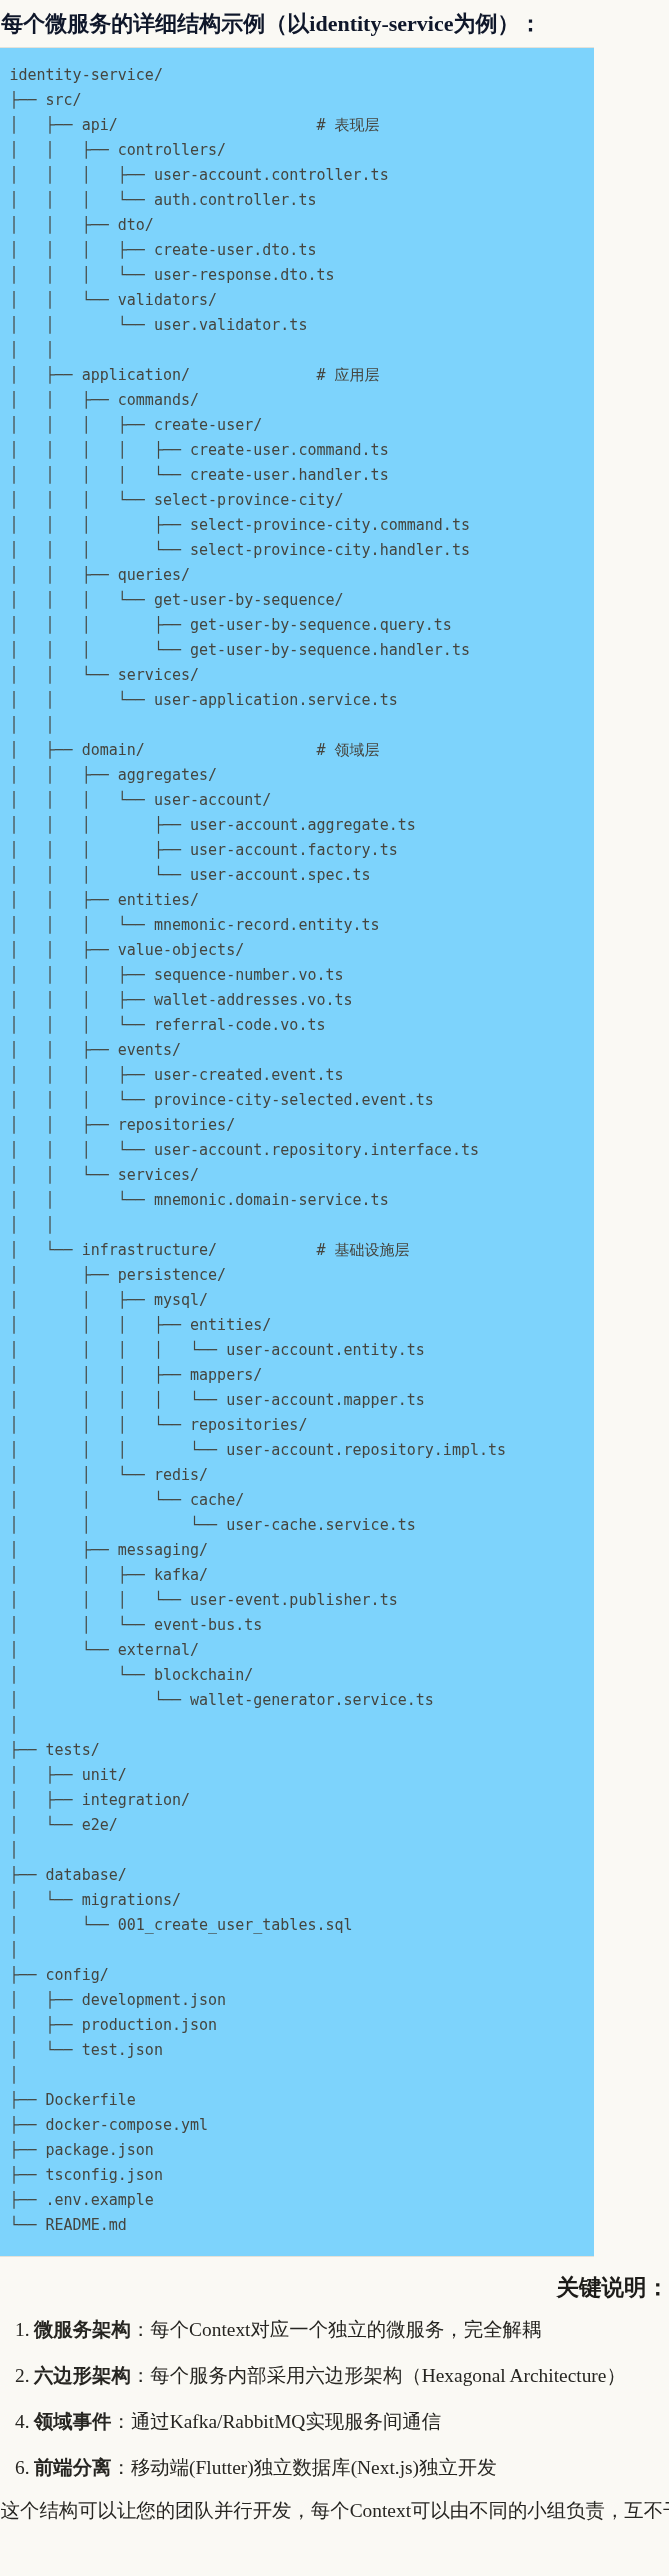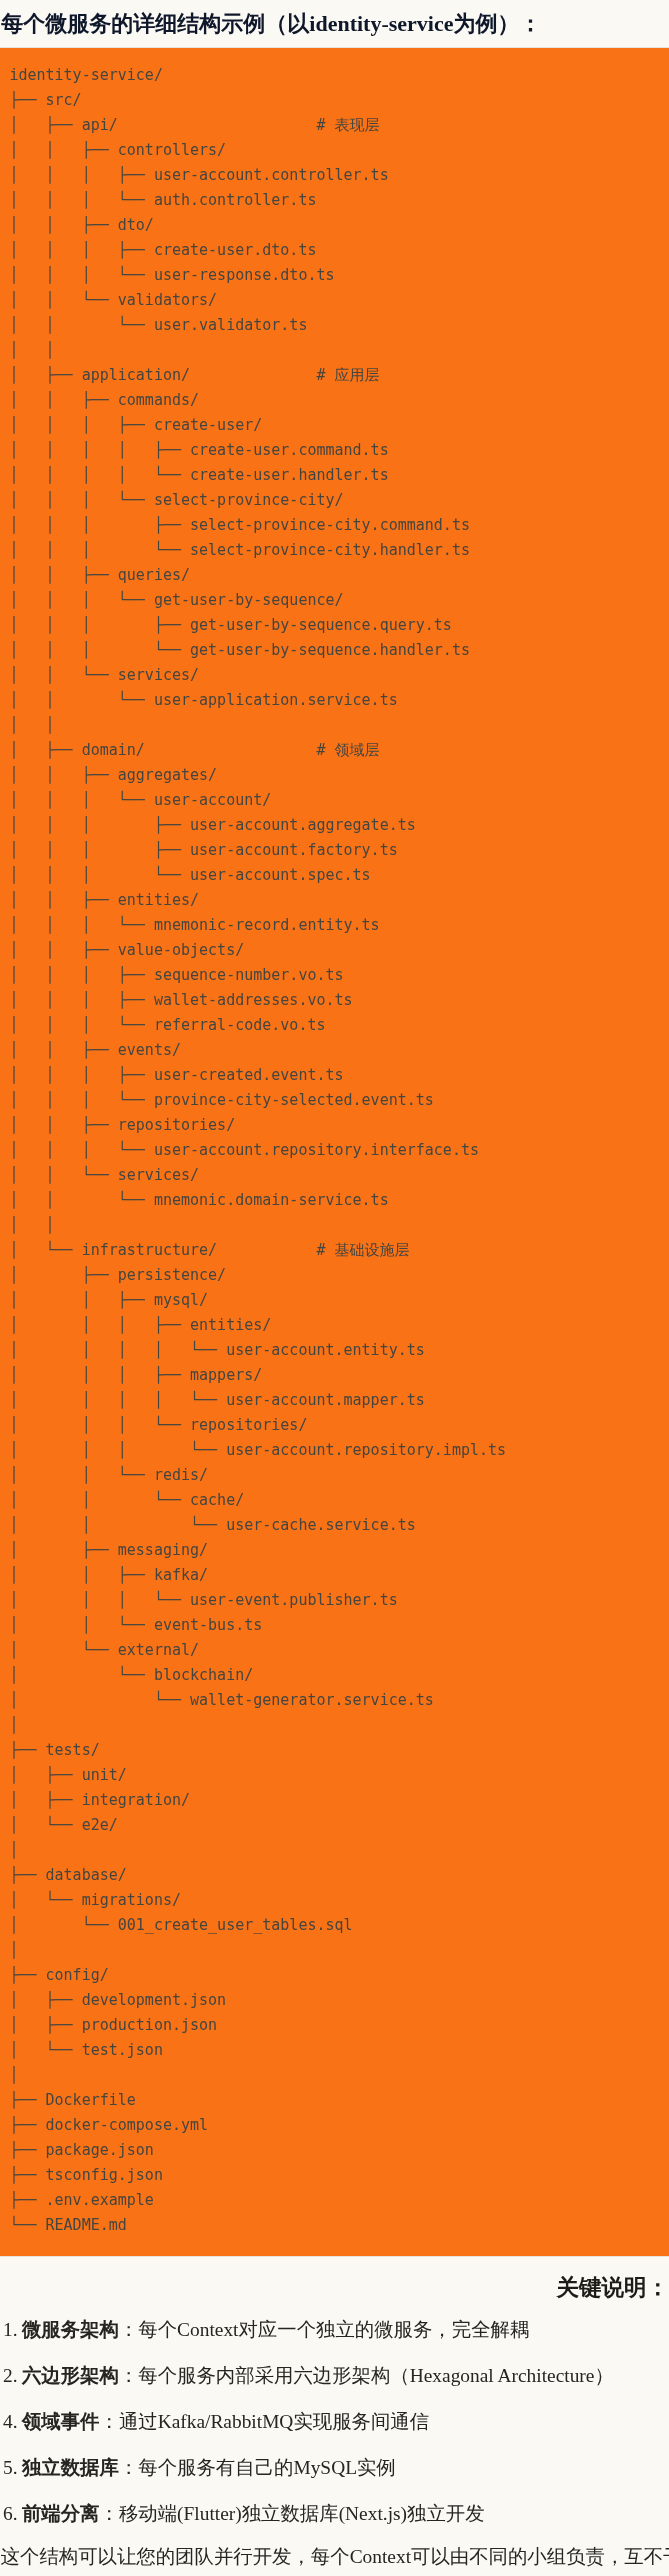--- a/index.html
+++ b/index.html
@@ -16,46 +16,46 @@
   }
   .page-title {
     margin: 8.8px 0 0 1.3px;
     font-size: 22px;
     line-height: 1.32;
     font-weight: 700;
     color: #0f172a;
   }
   .code-block {
     margin-top: 9.4px;
-    background: #f97316;
+    background: #7dd3fc;
     border-top: 1.3px solid #e4e2d9;
     border-bottom: 1.3px solid #e4e2d9;
     padding: 15px 10px 17.5px 9.4px;
     box-sizing: border-box;
-    width: 669px;
+    width: 594px;
   }
   .file-tree {
     margin: 0;
     font-family: "DejaVu Sans Mono", monospace;
     font-size: 15px;
     line-height: 25px;
     color: #45453f;
     white-space: pre;
   }
   .notes-heading {
     margin: 16.3px 0 0 1.3px;
     font-size: 22.5px;
     line-height: 30px;
     font-weight: 700;
     color: #1d1c19;
     text-align: right;
   }
   .notes-list {
     margin: 0;
-    padding: 0 0 0 3px;
+    padding: 0 0 0 15px;
     list-style: none;
   }
   .note-item {
     margin-top: 16px;
     font-size: 19.4px;
     line-height: 30px;
     white-space: nowrap;
     overflow: hidden;
   }
   .note-item:first-child {
@@ -171,20 +171,19 @@
 ├── .env.example
 └── README.md</pre>
   </div>
 
   <h3 class="notes-heading">关键说明：</h3>
 
   <ol class="notes-list">
     <li class="note-item"><span class="note-number">1.</span><span class="note-label">微服务架构</span><span class="note-colon">：</span><span class="note-text">每个Context对应一个独立的微服务，完全解耦</span></li>
     <li class="note-item"><span class="note-number">2.</span><span class="note-label">六边形架构</span><span class="note-colon">：</span><span class="note-text">每个服务内部采用六边形架构（Hexagonal Architecture）</span></li>
     <li class="note-item"><span class="note-number">4.</span><span class="note-label">领域事件</span><span class="note-colon">：</span><span class="note-text">通过Kafka/RabbitMQ实现服务间通信</span></li>
-    <li class="note-item"><span class="note-number">5.</span><span class="note-label">独立数据库</span><span class="note-colon">：</span><span class="note-text">每个服务有自己的MySQL实例</span></li>
     <li class="note-item"><span class="note-number">6.</span><span class="note-label">前端分离</span><span class="note-colon">：</span><span class="note-text">移动端(Flutter)独立数据库(Next.js)独立开发</span></li>
   </ol>
 
   <p class="closing-paragraph">这个结构可以让您的团队并行开发，每个Context可以由不同的小组负责，互不干扰。</p>
 
 </div>
 
 
 </body></html>

